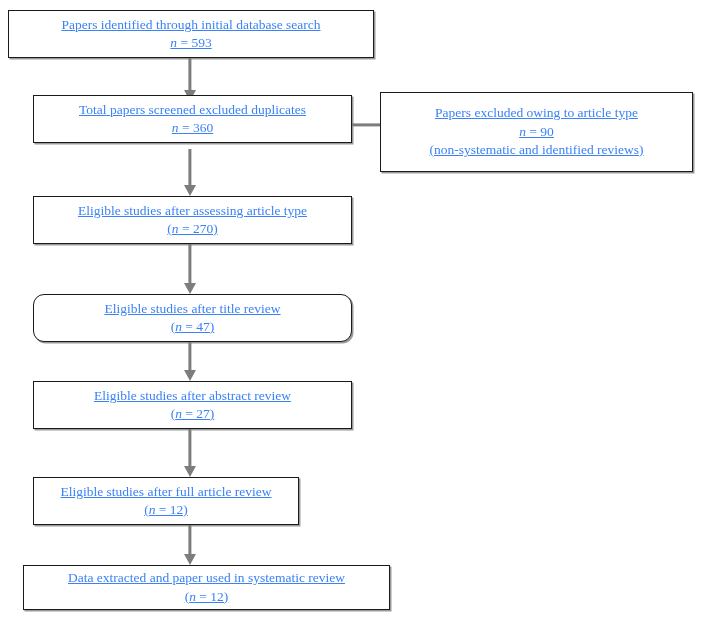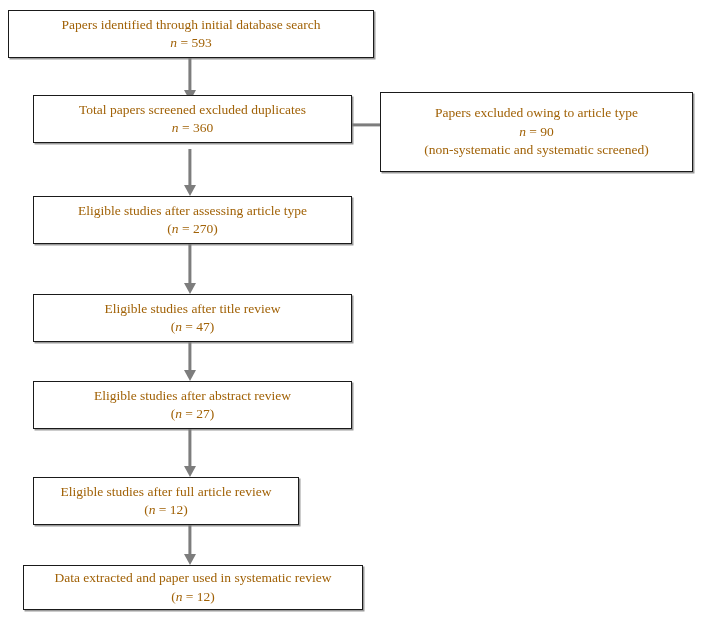--- a/index.html
+++ b/index.html
@@ -18,24 +18,25 @@
   .node {
     position: absolute;
     box-sizing: border-box;
     border: 1.6px solid #1a1a1a;
     background: #ffffff;
     display: flex;
     flex-direction: column;
     align-items: center;
     justify-content: center;
     text-align: center;
-    color: #a16207;
+    color: #3b82f6;
     font-size: 13.5px;
     line-height: 1.36;
     box-shadow: 1.5px 1.5px 0 #9a9a9a;
+    text-decoration: underline;
   }
   .node .ln {
     display: block;
     white-space: nowrap;
   }
   .ital {
     font-style: italic;
   }
   
   .arrow-v {
@@ -104,39 +105,39 @@
   </div>
 
   <div class="arrow-h" style="left:352px; top:118px; width:48px; height:14px;">
     <div class="shaft" style="width:37px;"></div>
     <div class="head"></div>
   </div>
 
   <div class="node" style="left:380px; top:92px; width:313px; height:80px;">
     <span class="ln">Papers excluded owing to article type</span>
     <span class="ln"><span class="ital">n</span><span> = 90</span></span>
-    <span class="ln">(non-systematic and systematic screened)</span>
+    <span class="ln">(non-systematic and identified reviews)</span>
   </div>
 
   <div class="arrow-v" style="left:183px; top:149px; width:14px; height:47px;">
     <div class="shaft" style="height:36px;"></div>
     <div class="head"></div>
   </div>
 
   <div class="node" style="left:33px; top:196px; width:319px; height:48px;">
     <span class="ln">Eligible studies after assessing article type</span>
     <span class="ln"><span>(</span><span class="ital">n</span><span> = 270)</span></span>
   </div>
 
   <div class="arrow-v" style="left:183px; top:244px; width:14px; height:50px;">
     <div class="shaft" style="height:39px;"></div>
     <div class="head"></div>
   </div>
 
-  <div class="node" style="left:33px; top:294px; width:319px; height:48px;">
+  <div class="node" style="left:33px; top:294px; width:319px; height:48px;border-radius:11px;">
     <span class="ln">Eligible studies after title review</span>
     <span class="ln"><span>(</span><span class="ital">n</span><span> = 47)</span></span>
   </div>
 
   <div class="arrow-v" style="left:183px; top:342px; width:14px; height:39px;">
     <div class="shaft" style="height:28px;"></div>
     <div class="head"></div>
   </div>
 
   <div class="node" style="left:33px; top:381px; width:319px; height:48px;">
@@ -152,18 +153,18 @@
   <div class="node" style="left:33px; top:477px; width:266px; height:48px;">
     <span class="ln">Eligible studies after full article review</span>
     <span class="ln"><span>(</span><span class="ital">n</span><span> = 12)</span></span>
   </div>
 
   <div class="arrow-v" style="left:183px; top:525px; width:14px; height:40px;">
     <div class="shaft" style="height:29px;"></div>
     <div class="head"></div>
   </div>
 
-  <div class="node" style="left:23px; top:565px; width:340px; height:45px;text-align:center;">
+  <div class="node" style="left:23px; top:565px; width:367px; height:45px;text-align:center;">
     <span class="ln">Data extracted and paper used in systematic review</span>
     <span class="ln"><span>(</span><span class="ital">n</span><span> = 12)</span></span>
   </div>
 
 </div>
 
 </body></html>

